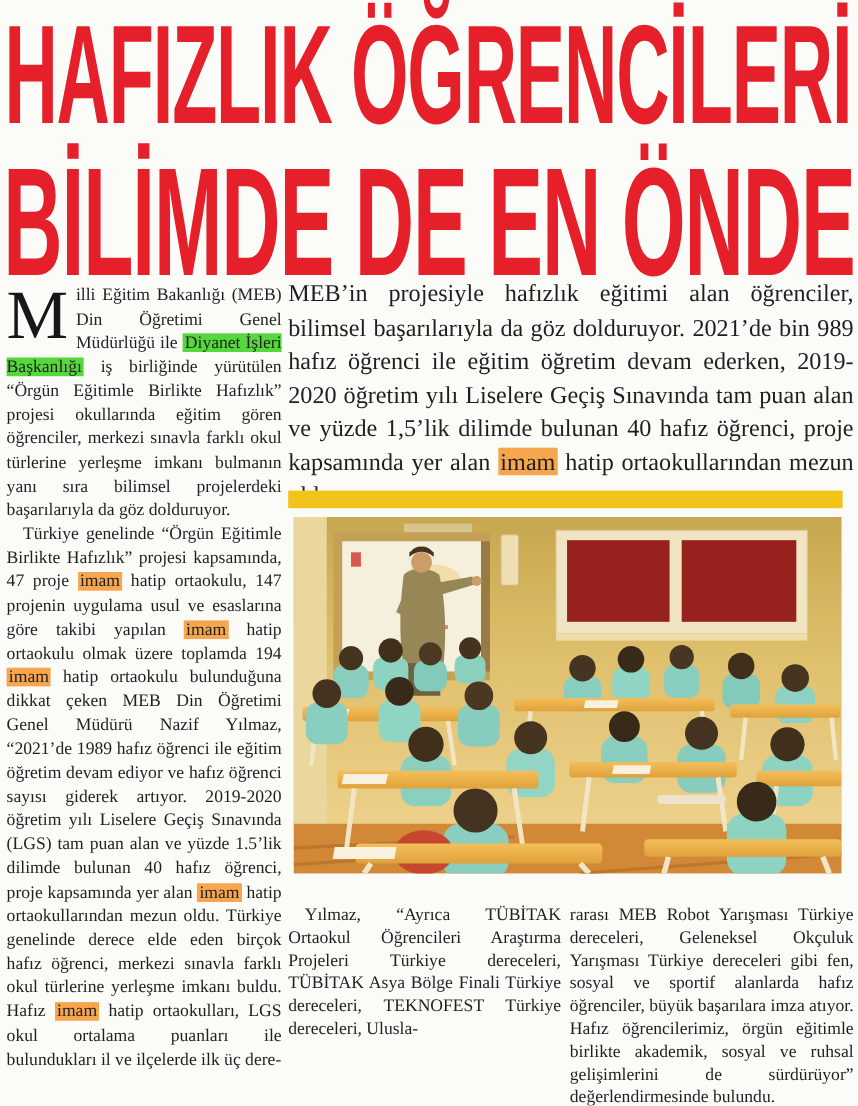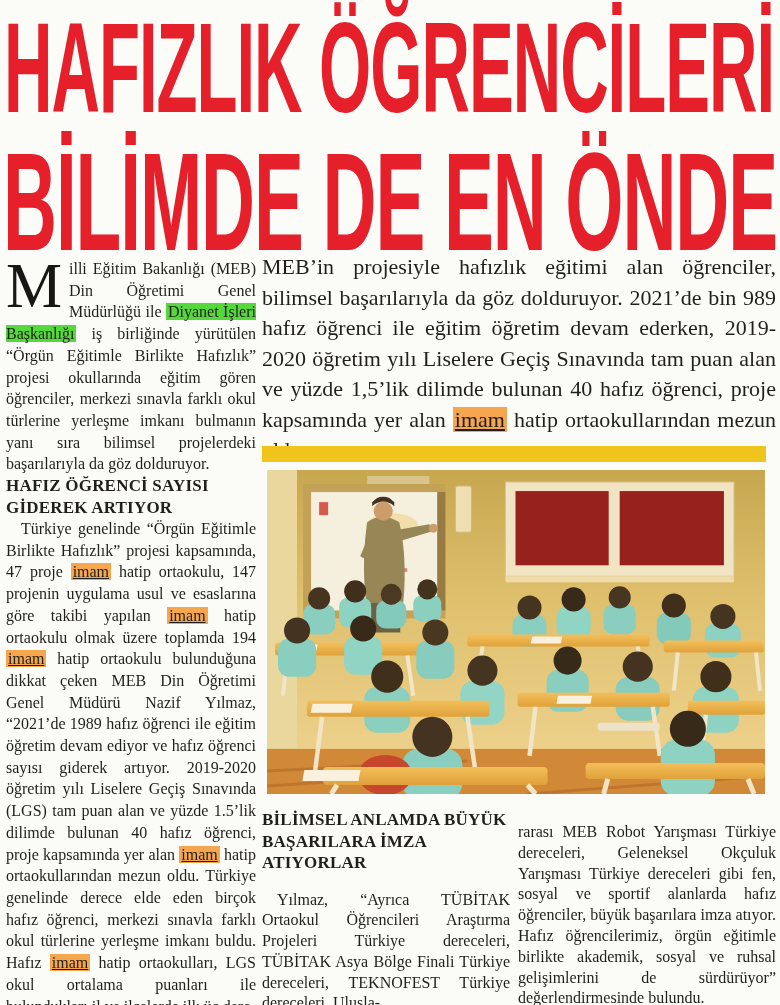--- a/index.html
+++ b/index.html
@@ -22,21 +22,21 @@
   
   .bodytext{font-size:16px;line-height:21.7px;text-align:justify;}
   .bodytext p{margin:0;}
   .indent{text-indent:15px;}
   .subhead{
     font-weight:bold;font-size:17px;line-height:21.5px;
     margin:3px 0 2px 0;text-align:left;letter-spacing:.2px;
   }
   .hl{padding:0 2px;}
   .hl-green{background:var(--green-hl,#55d83c);}
-  .hl-orange{background:var(--orange-hl,#f6a64e);text-decoration:underline;}
+  .hl-orange{background:var(--orange-hl,#f6a64e);}
 
   #left-col{left:6px;top:258px;width:250px;}
   .dropcap{
     float:left;font-size:63px;line-height:52px;
     padding:2px 7px 0 0;font-weight:400;color:#181715;
   }
 
   #intro{
     left:262px;top:252px;width:514px;
     font-size:22px;line-height:30.5px;text-align:justify;
@@ -56,21 +56,20 @@
 </head>
 <body>
 
 <svg id="headline" class="abs" viewBox="0 0 780 256" preserveAspectRatio="none">
   <text x="4" y="112" font-size="128" textLength="770" lengthAdjust="spacingAndGlyphs">HAFIZLIK ÖĞRENCİLERİ</text>
   <text x="3" y="250" font-size="140" textLength="774" lengthAdjust="spacingAndGlyphs">BİLİMDE DE EN ÖNDE</text>
 </svg>
 
 <div id="left-col" class="abs bodytext">
   <p><span class="dropcap">M</span><span><span>illi Eğitim Bakanlığı (MEB) Din Öğretimi Genel Müdürlüğü ile </span><span class="hl hl-green">Diyanet İşleri Başkanlığı</span><span> iş birliğinde yürütülen “Örgün Eğitimle Birlikte Hafızlık” projesi okullarında eğitim gören öğrenciler, merkezi sınavla farklı okul türlerine yerleşme imkanı bulmanın yanı sıra bilimsel projelerdeki başarılarıyla da göz dolduruyor.</span></span></p>
-  <p class="subhead">HAFIZ ÖĞRENCİ SAYISI GİDEREK ARTIYOR</p>
   <p class="indent"><span>Türkiye genelinde “Örgün Eğitimle Birlikte Hafızlık” projesi kapsamında, 47 proje </span><span class="hl hl-orange">imam</span><span> hatip ortaokulu, 147 projenin uygulama usul ve esaslarına göre takibi yapılan </span><span class="hl hl-orange">imam</span><span> hatip ortaokulu olmak üzere toplamda 194 </span><span class="hl hl-orange">imam</span><span> hatip ortaokulu bulunduğuna dikkat çeken MEB Din Öğretimi Genel Müdürü Nazif Yılmaz, “2021’de 1989 hafız öğrenci ile eğitim öğretim devam ediyor ve hafız öğrenci sayısı giderek artıyor. 2019-2020 öğretim yılı Liselere Geçiş Sınavında (LGS) tam puan alan ve yüzde 1.5’lik dilimde bulunan 40 hafız öğrenci, proje kapsamında yer alan </span><span class="hl hl-orange">imam</span><span> hatip ortaokullarından mezun oldu. Türkiye genelinde derece elde eden birçok hafız öğrenci, merkezi sınavla farklı okul türlerine yerleşme imkanı buldu. Hafız </span><span class="hl hl-orange">imam</span><span> hatip ortaokulları, LGS okul ortalama puanları ile bulundukları il ve ilçelerde ilk üç dere-</span></p>
 </div>
 
 <div id="intro" class="abs"><span>MEB’in projesiyle hafızlık eğitimi alan öğrenciler, bilimsel başarılarıyla da göz dolduruyor. 2021’de bin 989 hafız öğrenci ile eğitim öğretim devam ederken, 2019-2020 öğretim yılı Liselere Geçiş Sınavında tam puan alan ve yüzde 1,5’lik dilimde bulunan 40 hafız öğrenci, proje kapsamında yer alan </span><span class="hl hl-orange">imam</span><span> hatip ortaokullarından mezun oldu.</span></div>
 
 <div id="gold-bar" class="abs"></div>
 
 <div id="photo" class="abs">
   <svg viewBox="0 0 497 323" preserveAspectRatio="none">
     <defs>
@@ -230,19 +229,18 @@
       <rect x="318" y="292" width="179" height="16" rx="4" fill="url(#deskg)"></rect>
       <rect x="90" y="299" width="56" height="11" fill="#fbf8ee" transform="skewX(-10)"></rect>
       <path d="M70,314 L64,323 M260,314 L268,323 M340,308 L336,323 M480,308 L486,323" stroke="#f2ead2" stroke-width="5"></path>
     </g>
 
     <rect width="497" height="323" fill="#eebb55" opacity="0.10"></rect>
   </svg>
 </div>
 
 <div id="colA" class="abs botcol">
-  <p class="subhead">BİLİMSEL ANLAMDA BÜYÜK BAŞARILARA İMZA ATIYORLAR</p>
   <p class="indent"><span>Yılmaz, “Ayrıca TÜBİTAK Ortaokul Öğrencileri Araştırma Projeleri Türkiye dereceleri, TÜBİTAK Asya Bölge Finali Türkiye dereceleri, TEKNOFEST Türkiye dereceleri, Ulusla-</span></p>
 </div>
 
 <div id="colB" class="abs botcol">
   <p><span>rarası MEB Robot Yarışması Türkiye dereceleri, Geleneksel Okçuluk Yarışması Türkiye dereceleri gibi fen, sosyal ve sportif alanlarda hafız öğrenciler, büyük başarılara imza atıyor. Hafız öğrencilerimiz, örgün eğitimle birlikte akademik, sosyal ve ruhsal gelişimlerini de sürdürüyor” değerlendirmesinde bulundu.</span></p>
 </div>
 
 </body></html>

